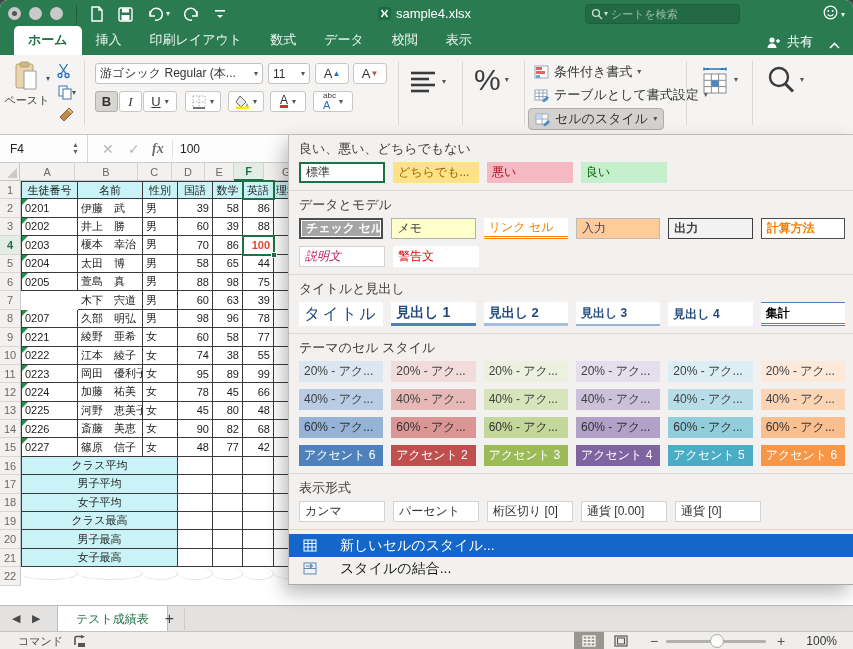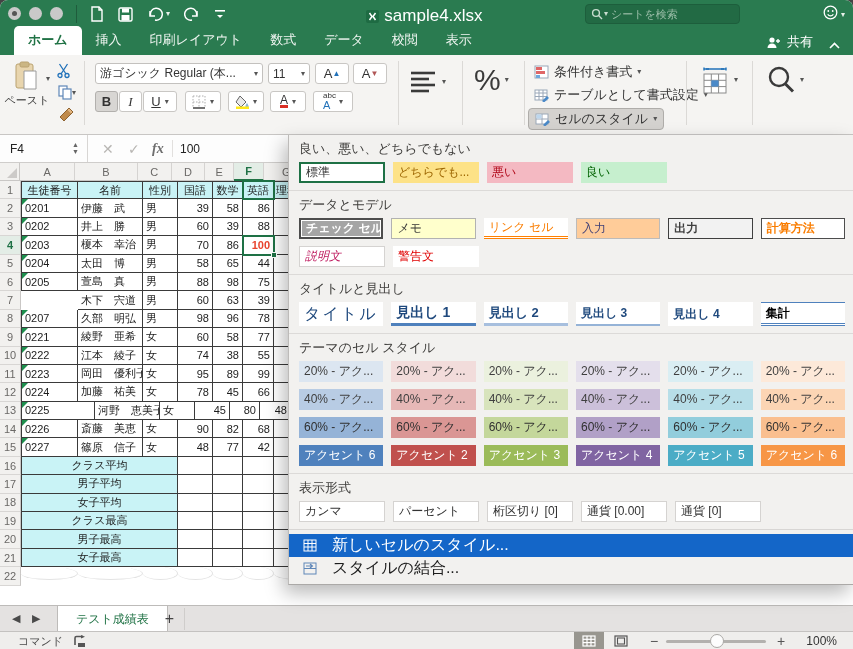--- a/index.html
+++ b/index.html
@@ -9,21 +9,21 @@
 
   
   .titlebar { position:absolute; left:0; top:0; width:853px; height:28px; background:#2A7B50; }
   .lights { position:absolute; left:8px; top:7px; display:flex; gap:8px; }
   .light { width:13px; height:13px; border-radius:50%; background:#C9C9C9; position:relative; }
   .light.close::after { content:""; position:absolute; left:4px; top:4px; width:5px; height:5px; border-radius:50%; background:#555; }
   .tb-sep { position:absolute; left:76px; top:5px; width:1px; height:18px; background:rgba(0,0,0,.25); }
   .tb-icons { position:absolute; left:90px; top:4px; display:flex; align-items:center; gap:14px; height:20px; }
   .tb-btn { display:flex; align-items:center; gap:2px; color:#fff; }
   .caret { font-size:8px; color:#E8F1EA; line-height:1; }
-  .doc-title { position:absolute; left:0; right:4px; top:6px; text-align:center; color:#fff; font-size:17px; }
+  .doc-title { position:absolute; left:0; right:4px; top:6px; text-align:center; color:#fff; font-size:13px; }
   .doc-title .xl-ico { display:inline-block; vertical-align:-2px; margin-right:5px; }
   .searchbox { position:absolute; left:585px; top:4px; width:155px; height:20px; background:#226A44;
                border:1px solid #1D5E3C; border-radius:4px; display:flex; align-items:center; padding:0 5px; }
   .searchbox input { background:transparent; border:none; outline:none; color:#DDEBE2; font-size:11px; width:110px; }
   .searchbox input::placeholder { color:#9DBFAA; }
   .smiley-wrap { position:absolute; right:8px; top:5px; display:flex; align-items:center; gap:3px; color:#fff; }
 
   
   .tabstrip { position:absolute; left:0; top:28px; width:853px; height:27px; background:#2A7B50; }
   .tabs { position:absolute; left:14px; bottom:0; display:flex; }
@@ -100,21 +100,21 @@
   
   .styles-panel { position:absolute; left:288px; top:135px; width:565px; height:450px; background:#F2F1EF;
                   border-left:1px solid #BDBBB9; border-bottom:1px solid #ABA9A7; box-shadow:-4px 8px 18px rgba(0,0,0,.28); z-index:50; }
   .sec-header { font-size:13px; color:#3F3E3C; padding:5px 0 4px 10px; }
   .sec-sep { border-top:1px solid #DCDAD8; margin-top:2px; }
   .chip-row { display:flex; padding-left:10px; margin-bottom:7px; }
   .chip { width:86px; height:21px; font-size:12px; color:#333; padding-left:5px; margin-right:8px;
           display:flex; align-items:center; overflow:hidden; white-space:nowrap; cursor:default; }
   .chip.tall { height:24px; }
   .menu-sep { border-top:1px solid #D8D6D4; margin:7px 0 4px; }
-  .menu-item { height:23px; display:flex; align-items:center; padding-left:14px; font-size:16px; color:#1c1c1c; gap:14px; }
+  .menu-item { height:23px; display:flex; align-items:center; padding-left:14px; font-size:14px; color:#1c1c1c; gap:22px; }
   .menu-item.selected { background:#1466C8; color:#fff; }
 </style>
 </head>
 <body>
 
 <div id="app">
 
   <div class="titlebar">
     <div class="lights">
       <div class="light close"></div>
@@ -661,21 +661,21 @@
         <div class="cell light" style="width: 47px;"></div>
         <div class="cell light" style="width: 47px;"></div>
         <div class="cell light" style="width: 47px;"></div>
         <div class="cell light" style="width: 47px;"></div>
         <div class="cell light" style="width: 47px;"></div>
         <div class="cell light" style="width: 47px;"></div>
         <div class="cell light" style="width: 47px;"></div>
       </div>
       <div class="gridrow">
         <div class="rowhead" style="width: 21px;">13</div>
-        <div class="cell txt err first" style="width: 74px;">0225</div>
+        <div class="cell txt err first" style="width: 57px;">0225</div>
         <div class="cell txt" style="width: 65px;">河野　恵美子</div>
         <div class="cell txt" style="width: 35px;">女</div>
         <div class="cell num" style="width: 35px;">45</div>
         <div class="cell num" style="width: 30px;">80</div>
         <div class="cell num" style="width: 31px;">48</div>
         <div class="cell" style="width: 47px;"></div>
         <div class="cell light" style="width: 47px;"></div>
         <div class="cell light" style="width: 47px;"></div>
         <div class="cell light" style="width: 47px;"></div>
         <div class="cell light" style="width: 47px;"></div>

